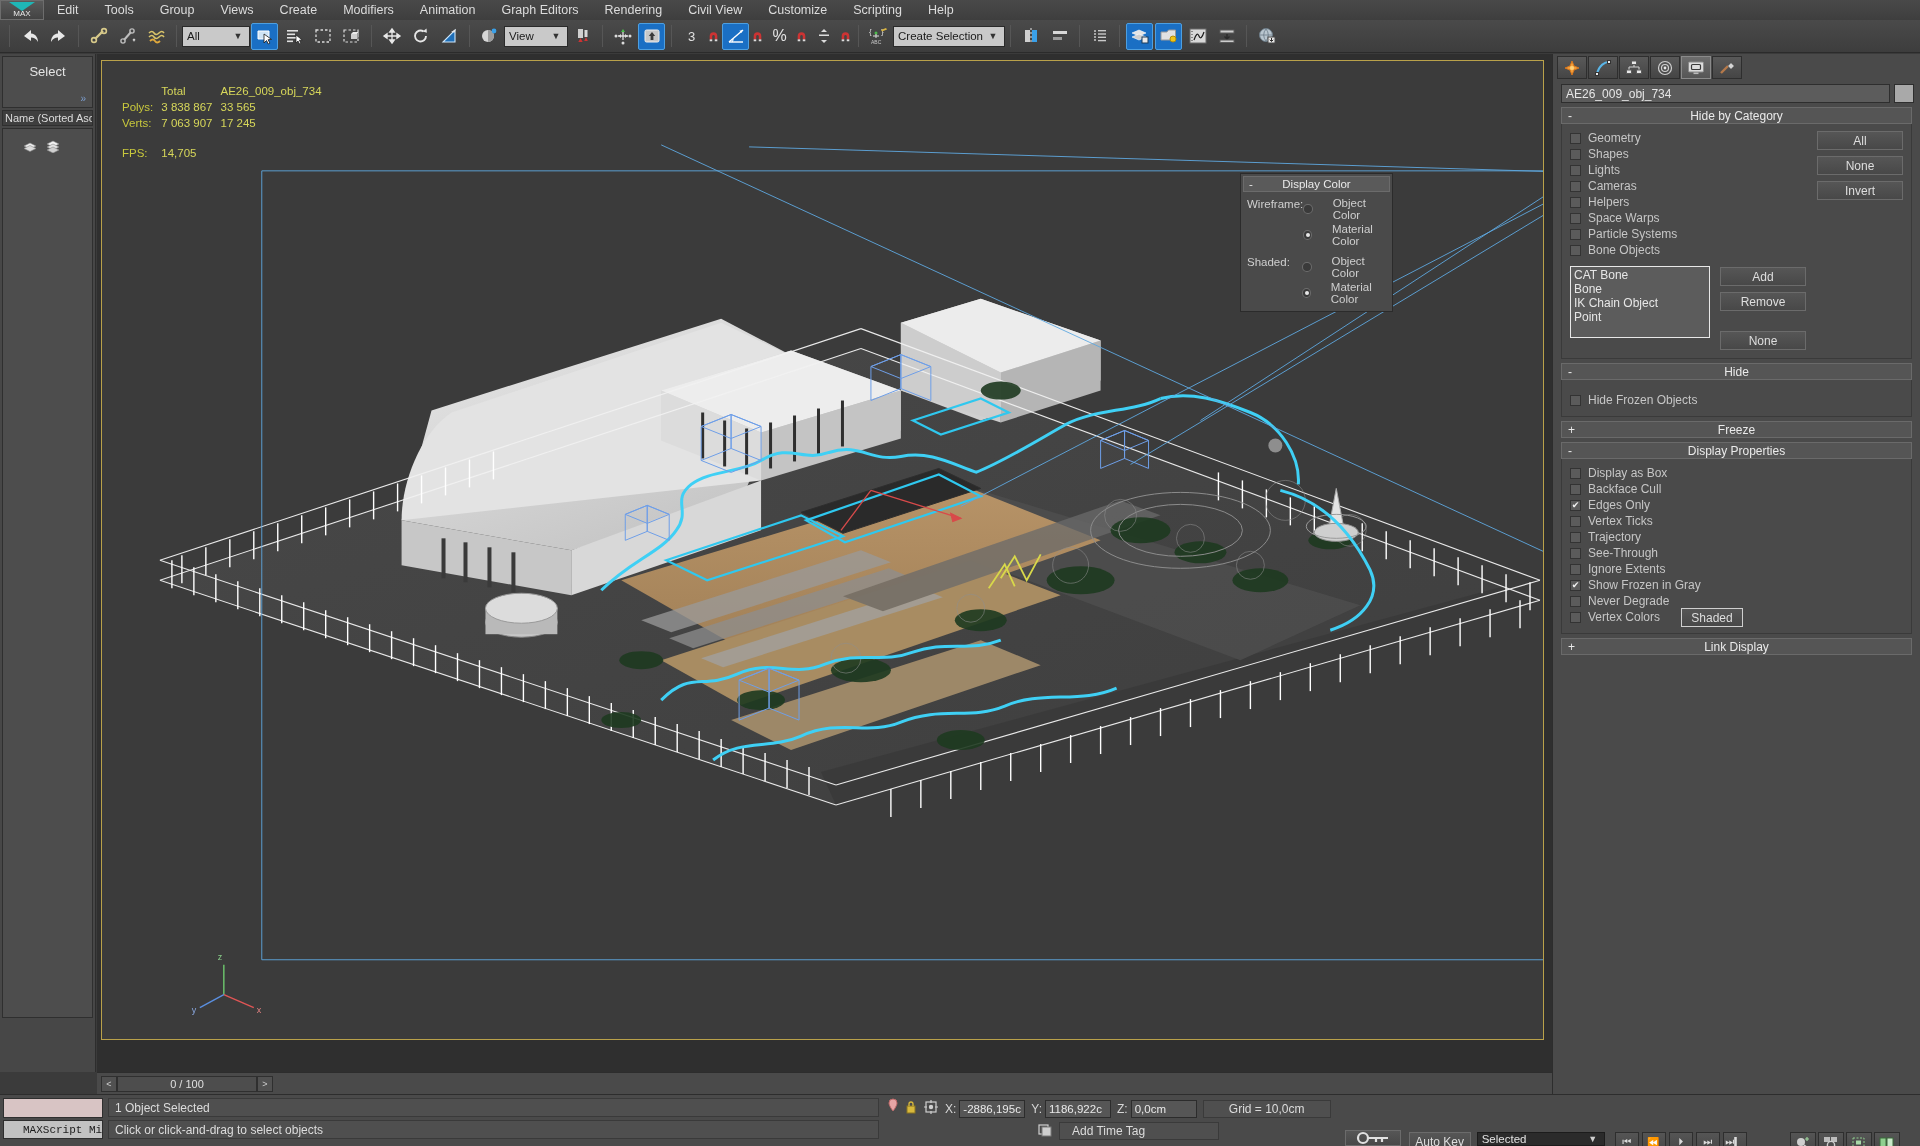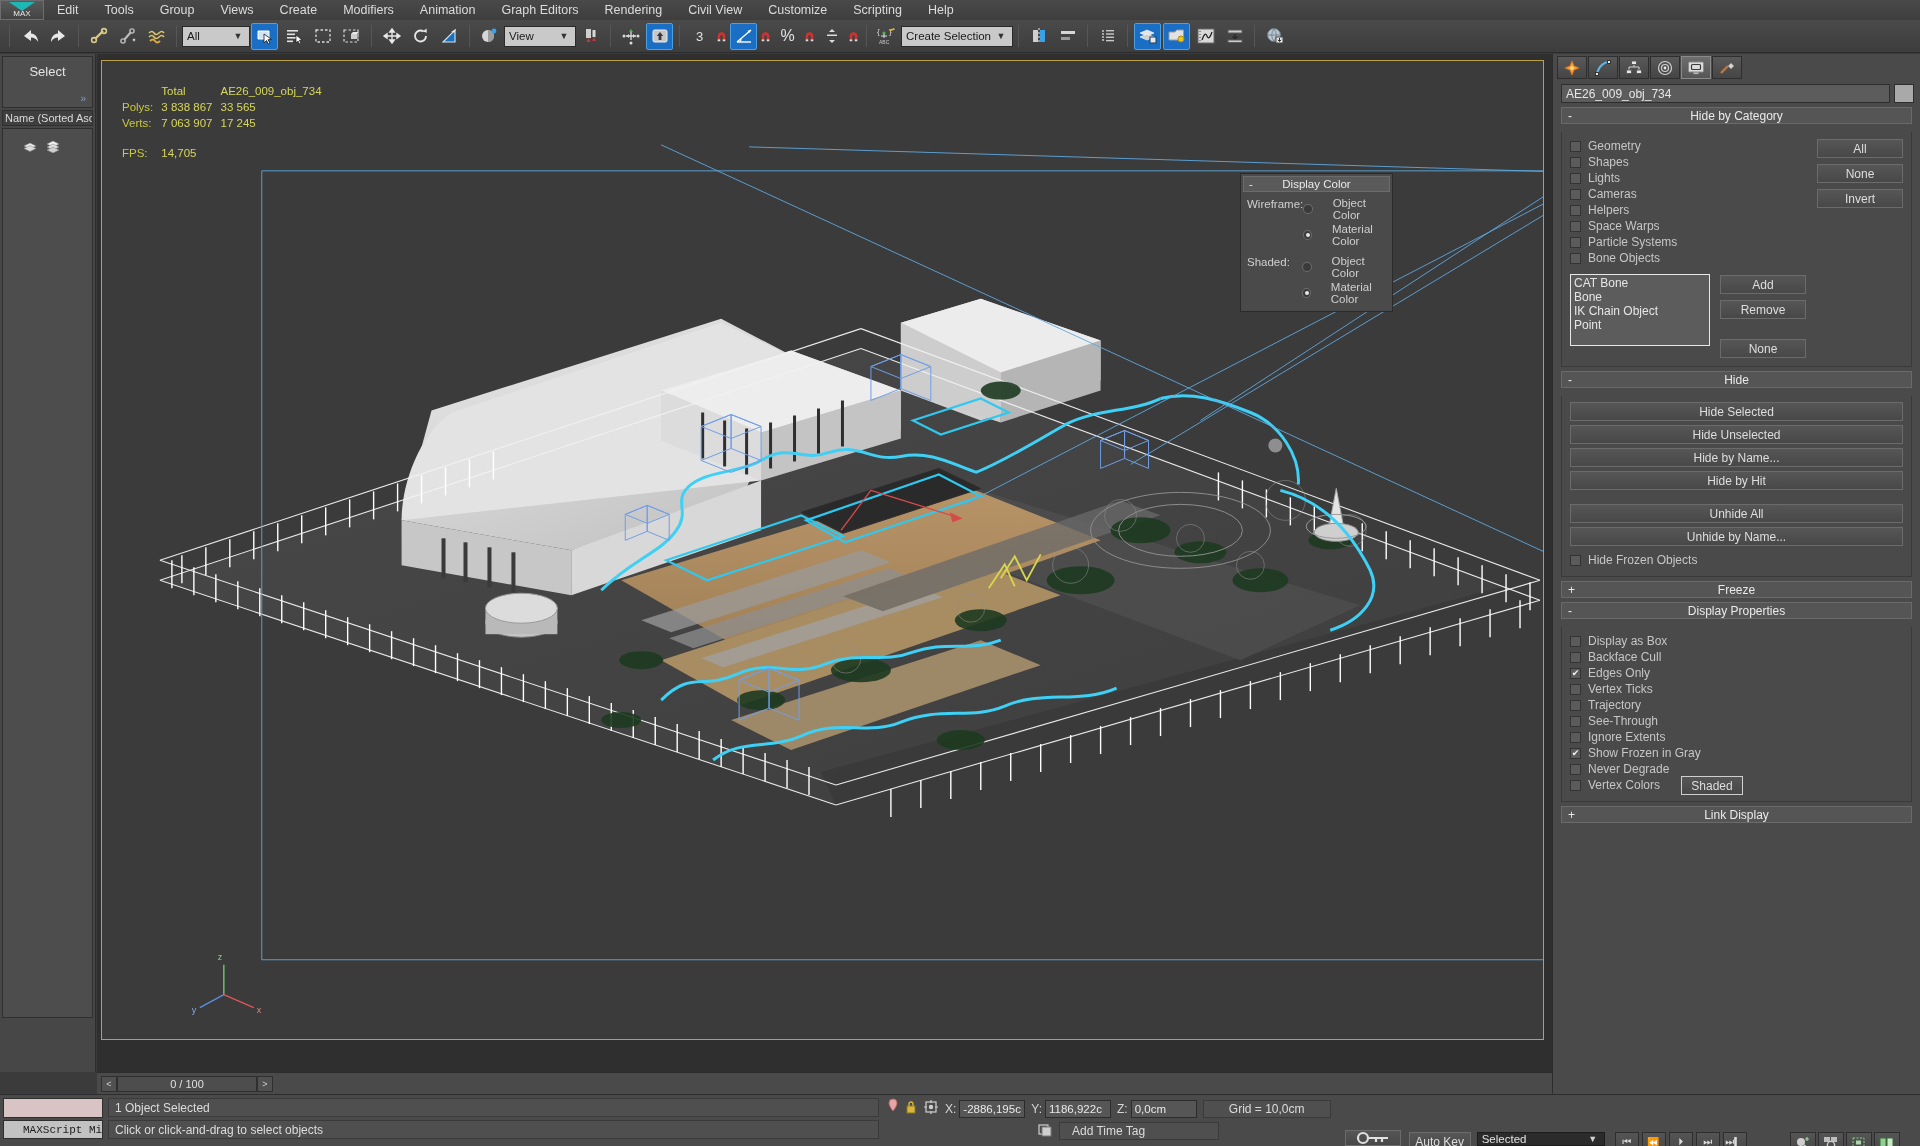--- a/index.html
+++ b/index.html
@@ -146,21 +146,21 @@
   }
   .cp-swatch{width:20px;height:19px;background:#a9a9a9;border:1px solid #2e2e2e;}
   .cp-body{padding:0 8px;}
 
   .rollup{margin-bottom:4px;}
   .ru-head{
     height:17px;background:#555;border:1px solid #6a6a6a;position:relative;
     text-align:center;line-height:16px;font-size:12px;color:#eaeaea;
   }
   .ru-head .mn{position:absolute;left:6px;top:0;}
-  .ru-body{border:1px solid #3a3a3a;border-top:none;background:#4a4a4a;padding:6px 8px 8px 8px;margin-top:8px;}
+  .ru-body{border:1px solid #3a3a3a;border-top:none;background:#4a4a4a;padding:6px 8px 8px 8px;}
 
   .chk{display:flex;align-items:center;gap:7px;height:16px;color:#c6c6c6;font-size:12px;}
   .cbox{
     width:11px;height:11px;background:#5b5b5b;border:1px solid #333;
     display:inline-flex;align-items:center;justify-content:center;
     font-size:10px;color:#eaeaea;line-height:9px;
   }
   .cbox.on::after{content:"\2714";font-size:9px;color:#f0f0f0;}
 
   .btn{
@@ -334,21 +334,21 @@
         </svg>
     </div>
     <div class="sep"></div>
     <div class="tb">
       <svg width="20" height="18" viewBox="0 0 20 18">
           <circle cx="8" cy="9" r="6" fill="#d6d6d6"></circle>
           <path d="M8 3 a6 6 0 0 1 0 12 z" fill="#9c9c9c"></path>
           <circle cx="14" cy="4" r="2.4" fill="#3aa0e8"></circle>
         </svg>
     </div>
-    <div class="combo" style="width:72px;">
+    <div class="combo" style="width:64px;">
       <div class="cv">View</div>
       <div class="ar">▼</div>
     </div>
     <div class="tb">
       <svg width="20" height="18" viewBox="0 0 20 18">
           <rect x="5" y="2" width="5" height="9" fill="#cfcfcf"></rect>
           <path d="M7.5 11 l2.2 4 h-4.4 z" fill="#c33"></path>
           <rect x="11.5" y="3" width="3" height="7" fill="#d8d8d8"></rect>
           <path d="M13 10 l1.8 4 h-3.6 z" fill="#c33"></path>
         </svg>
@@ -993,28 +993,20 @@
           </div>
         </div>
       </div>
 
       <div class="rollup">
         <div class="ru-head">
           <span class="mn">-</span>
           <span>Hide</span>
         </div>
         <div class="ru-body">
-          <div class="hiderow">
-            <div class="btn">Hide Selected</div>
-            <div class="btn">Hide Unselected</div>
-            <div class="btn">Hide by Name...</div>
-            <div class="btn">Hide by Hit</div>
-            <div class="btn" style="margin-top:10px;">Unhide All</div>
-            <div class="btn">Unhide by Name...</div>
-          </div>
           <div class="chk" style="margin-top:6px;">
             <span class="cbox"></span>
             <span>Hide Frozen Objects</span>
           </div>
         </div>
       </div>
 
       <div class="rollup">
         <div class="ru-head">
           <span class="mn">+</span>

